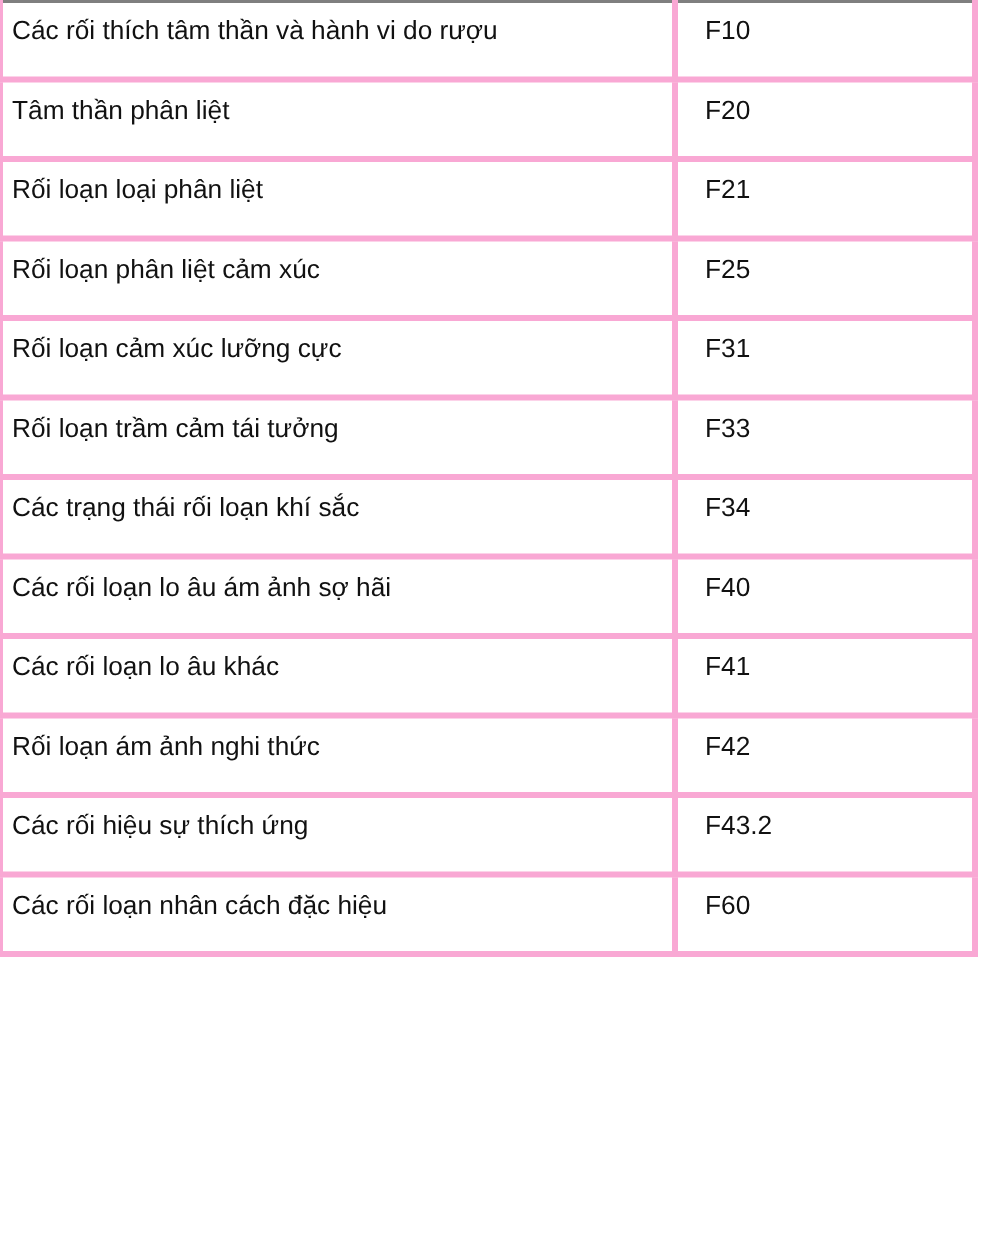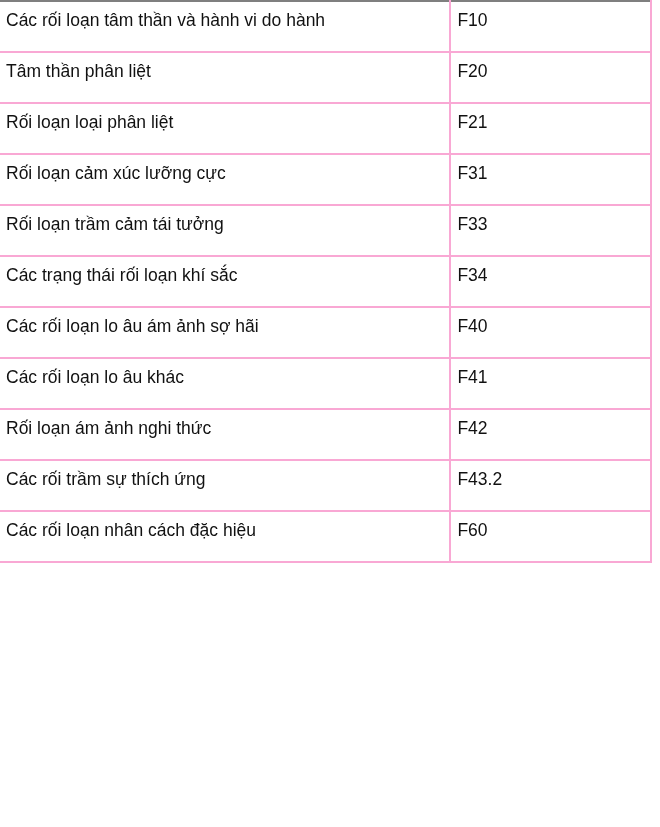--- a/index.html
+++ b/index.html
@@ -16,74 +16,82 @@
     }
     .table {
       position: absolute;
       left: -2px;
       top: 0px;
       width: 654px;
       border-collapse: collapse;
       table-layout: fixed;
     }
     .table td {
-      border: 2px solid #f9a8d4;
+      border: 4px solid #f9a8d4;
       vertical-align: top;
       height: 49px;
       padding: 0;
       font-size: 17.5px;
       color: #111111;
       line-height: 20px;
     }
     .table td .cell-text {
       display: block;
       padding-top: 8px;
       padding-left: 6px;
       white-space: nowrap;
     }
     .table td.code .cell-text {
-      padding-left: 6px;
+      padding-left: 18px;
     }
     .col-name { width: 450px; }
     .col-code { width: 200px; }
     .table tr:first-child td {
       border-top: 2px solid #7f7f7f;
     }
   </style>
 </head>
 <body>
 
 <table class="table">
   <colgroup>
     <col class="col-name">
     <col class="col-code">
   </colgroup>
   <tbody>
     <tr>
       <td>
-          <span class="cell-text">Các rối loạn tâm thần và hành vi do hành</span>
+          <span class="cell-text">Các rối thích tâm thần và hành vi do rượu</span>
         </td>
       <td class="code">
           <span class="cell-text">F10</span>
         </td>
     </tr>
     <tr>
       <td>
           <span class="cell-text">Tâm thần phân liệt</span>
         </td>
       <td class="code">
           <span class="cell-text">F20</span>
         </td>
     </tr>
     <tr>
       <td>
           <span class="cell-text">Rối loạn loại phân liệt</span>
         </td>
       <td class="code">
           <span class="cell-text">F21</span>
+        </td>
+    </tr>
+    <tr>
+      <td>
+          <span class="cell-text">Rối loạn phân liệt cảm xúc</span>
+        </td>
+      <td class="code">
+          <span class="cell-text">F25</span>
         </td>
     </tr>
     <tr>
       <td>
           <span class="cell-text">Rối loạn cảm xúc lưỡng cực</span>
         </td>
       <td class="code">
           <span class="cell-text">F31</span>
         </td>
     </tr>
@@ -122,21 +130,21 @@
     <tr>
       <td>
           <span class="cell-text">Rối loạn ám ảnh nghi thức</span>
         </td>
       <td class="code">
           <span class="cell-text">F42</span>
         </td>
     </tr>
     <tr>
       <td>
-          <span class="cell-text">Các rối trầm sự thích ứng</span>
+          <span class="cell-text">Các rối hiệu sự thích ứng</span>
         </td>
       <td class="code">
           <span class="cell-text">F43.2</span>
         </td>
     </tr>
     <tr>
       <td>
           <span class="cell-text">Các rối loạn nhân cách đặc hiệu</span>
         </td>
       <td class="code">

